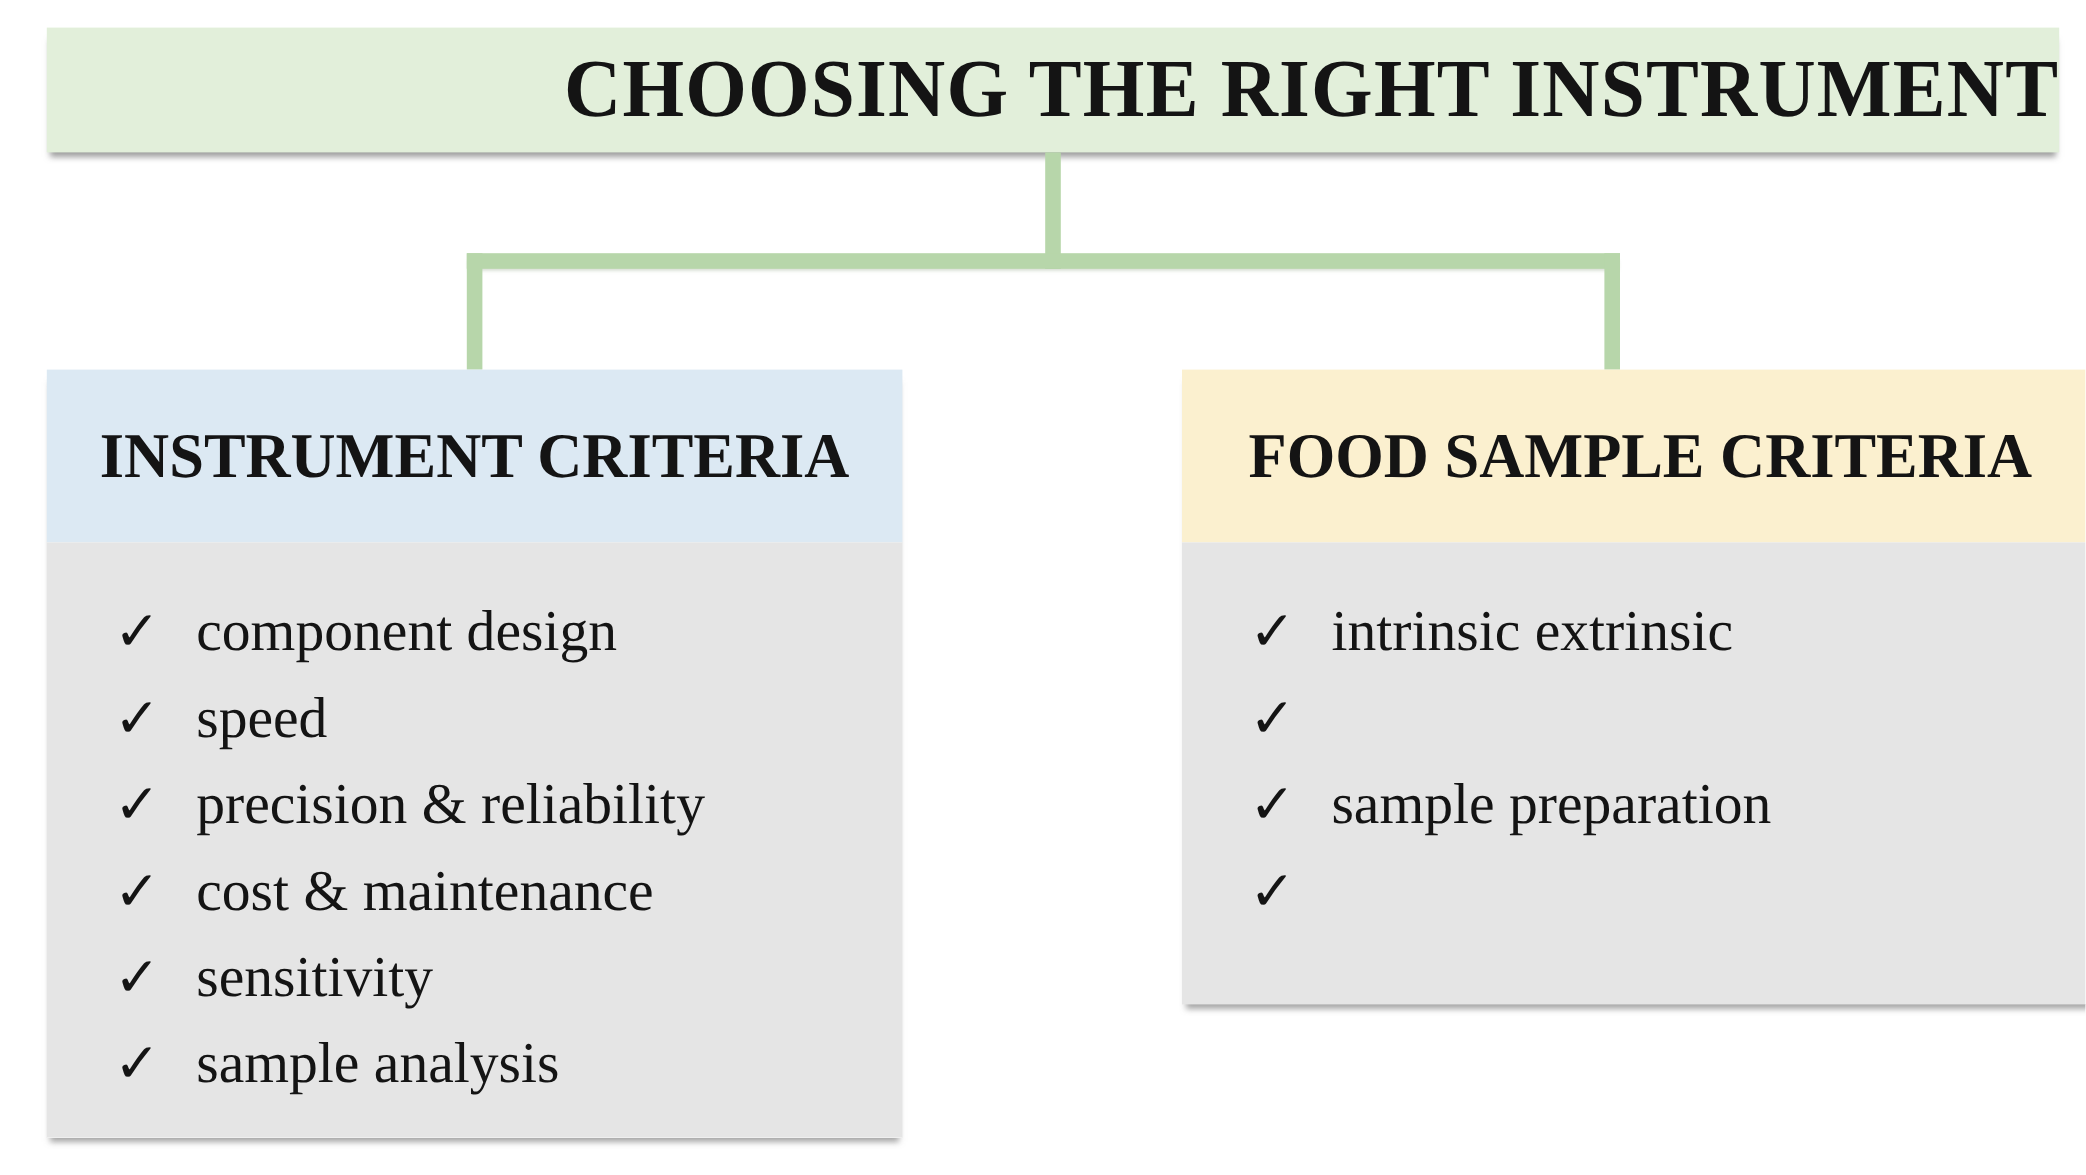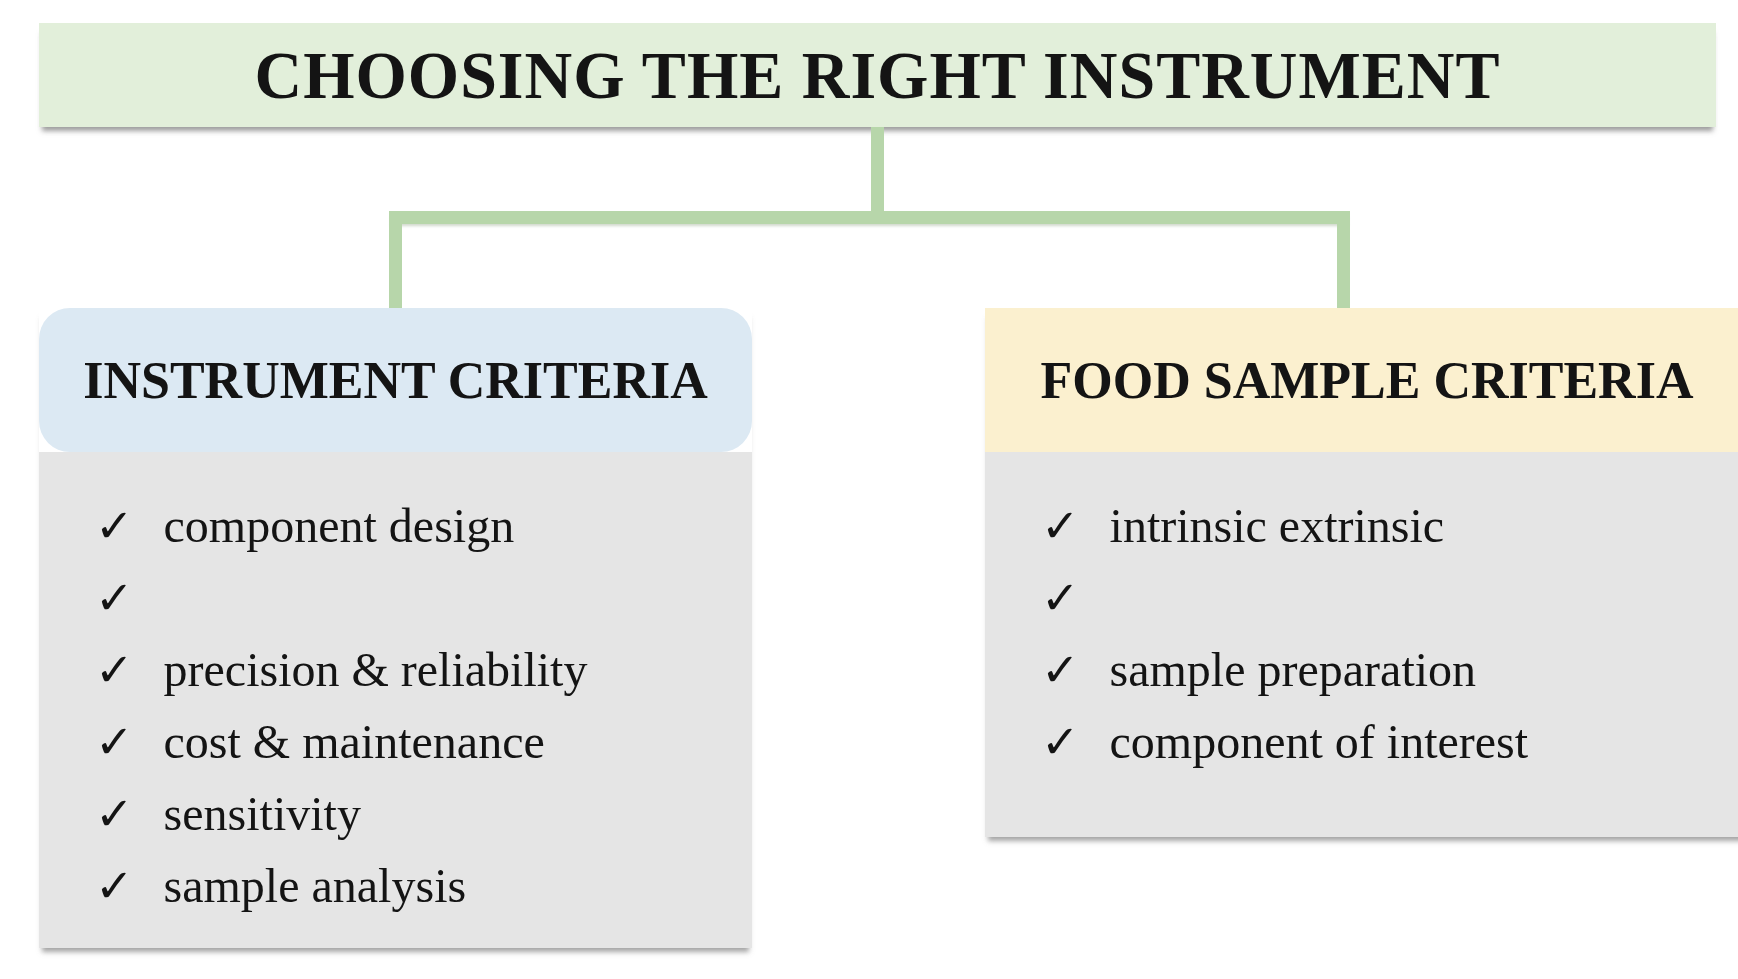--- a/index.html
+++ b/index.html
@@ -20,21 +20,21 @@
   
   .banner {
     position: absolute;
     left: 39px;
     top: 23px;
     width: 1677px;
     height: 104px;
     background: #e2efda;
     display: flex;
     align-items: center;
-    justify-content: center;
+    justify-content: flex-end;
     box-shadow: 0 7px 5px -3px rgba(105,105,105,0.65);
   }
   .banner .title-text {
     font-size: 66px;
     font-weight: bold;
     letter-spacing: 1px;
     white-space: nowrap;
     transform: scaleY(1.04);
   }
 
@@ -56,21 +56,21 @@
   }
   .card-left  { left: 39px;  width: 713px; }
   .card-right { left: 985px; width: 764px; }
 
   .card-header {
     height: 144px;
     display: flex;
     align-items: center;
     justify-content: center;
   }
-  .card-left  .card-header { background: #dce9f3; border-radius: 31px; }
+  .card-left  .card-header { background: #dce9f3; }
   .card-right .card-header { background: #fbf0cf; }
   .card-header .header-text {
     font-size: 52px;
     font-weight: bold;
     white-space: nowrap;
     transform: scaleY(1.02);
   }
 
   .card-body {
     background: #e5e5e5;
@@ -119,20 +119,21 @@
       <span class="header-text">INSTRUMENT CRITERIA</span>
     </div>
     <div class="card-body">
       <ul class="check-list">
         <li>
           <span class="check-mark">✓</span>
           <span>component design</span>
         </li>
         <li>
           <span class="check-mark">✓</span>
+          <span>speed</span>
         </li>
         <li>
           <span class="check-mark">✓</span>
           <span>precision &amp; reliability</span>
         </li>
         <li>
           <span class="check-mark">✓</span>
           <span>cost &amp; maintenance</span>
         </li>
         <li>
@@ -159,19 +160,18 @@
         </li>
         <li>
           <span class="check-mark">✓</span>
         </li>
         <li>
           <span class="check-mark">✓</span>
           <span>sample preparation</span>
         </li>
         <li>
           <span class="check-mark">✓</span>
-          <span>component of interest</span>
         </li>
       </ul>
     </div>
   </div>
 
 </div>
 
 </body></html>

